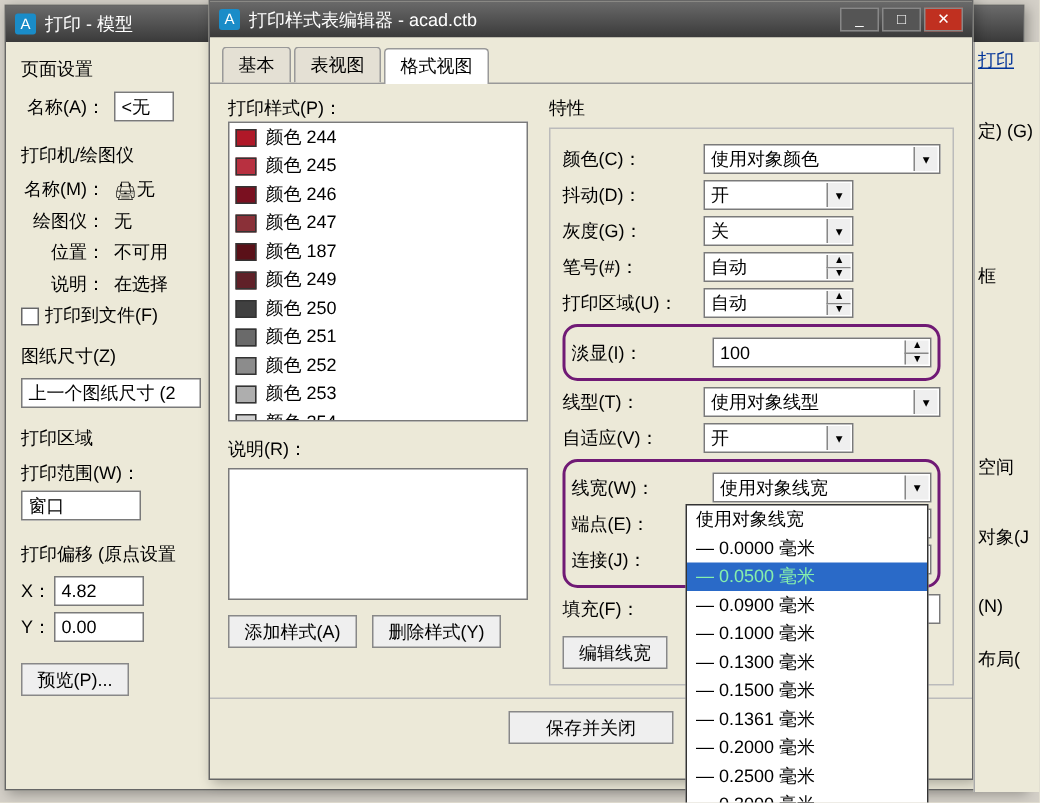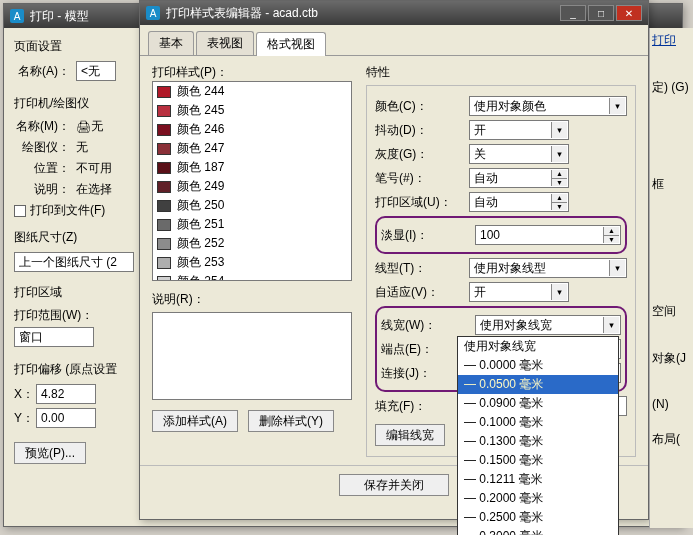--- a/index.html
+++ b/index.html
@@ -39,21 +39,21 @@
 .prow { display:flex; align-items:center; margin:4px 0; }
 .plbl { width:94px; text-align:left; padding-right:6px; }
 .pfield { flex:1; background:#fff; border:1px solid #7a7a7a; height:20px; display:flex; align-items:center; padding:0 4px; position:relative; }
 .pfield .arrow { position:absolute; right:1px; top:1px; bottom:1px; width:16px; background:#efefef; border-left:1px solid #888; display:flex; align-items:center; justify-content:center; font-size:9px; }
 .spin { position:absolute; right:1px; top:1px; bottom:1px; width:16px; display:flex; flex-direction:column; }
 .spin div { flex:1; background:#efefef; border-left:1px solid #888; font-size:7px; display:flex; align-items:center; justify-content:center;}
 .spin div:first-child { border-bottom:1px solid #888;}
 .hl-red { border:2px solid #701a75; border-radius:10px; padding:3px 4px; margin:2px 0; }
 .dropdown { position:absolute; right:1px; top:20px; left:auto; width:162px; background:#fff; border:1px solid #333; z-index:50; max-height:260px; overflow:hidden; }
 .dropdown .opt { padding:1px 6px; white-space:nowrap; }
-.dropdown .opt.sel { background:#2a6ac8; color:#fef9c3; }
+.dropdown .opt.sel { background:#2a6ac8; color:#86efac; }
 .footer { display:flex; justify-content:center; gap:10px; padding:8px 0; border-top:1px solid #bbb; }
 
 
 .sliver { position:absolute; right:0; top:28px; width:44px; height:500px; background:#ece9d8; border-left:1px solid #aaa; padding:4px 2px; font-size:11px; color:#003399; }
 .sliver .lnk { text-decoration:underline; margin-bottom:20px; }
 .sliver .gray { color:#000000; margin-top:30px; }
 .chk { width:12px; height:12px; border:1px solid #666; background:#fff; display:inline-block; margin-right:4px;}
 </style>
 </head>
 <body>
@@ -270,21 +270,21 @@
               <span>使用对象线宽</span>
                 <span class="arrow">▾</span>
               <div class="dropdown" id="lwdrop">
                   <div class="opt">使用对象线宽</div>
                   <div class="opt">— 0.0000 毫米</div>
                   <div class="opt sel">— 0.0500 毫米</div>
                   <div class="opt">— 0.0900 毫米</div>
                   <div class="opt">— 0.1000 毫米</div>
                   <div class="opt">— 0.1300 毫米</div>
                   <div class="opt">— 0.1500 毫米</div>
-                  <div class="opt">— 0.1211 毫米</div>
+                  <div class="opt">— 0.1361 毫米</div>
                   <div class="opt">— 0.2000 毫米</div>
                   <div class="opt">— 0.2500 毫米</div>
                   <div class="opt">— 0.3000 毫米</div>
                 </div>
             </span>
           </div>
           <div class="prow">
               <span class="plbl">端点(E)：</span>
               <span class="pfield"></span>
             </div>

